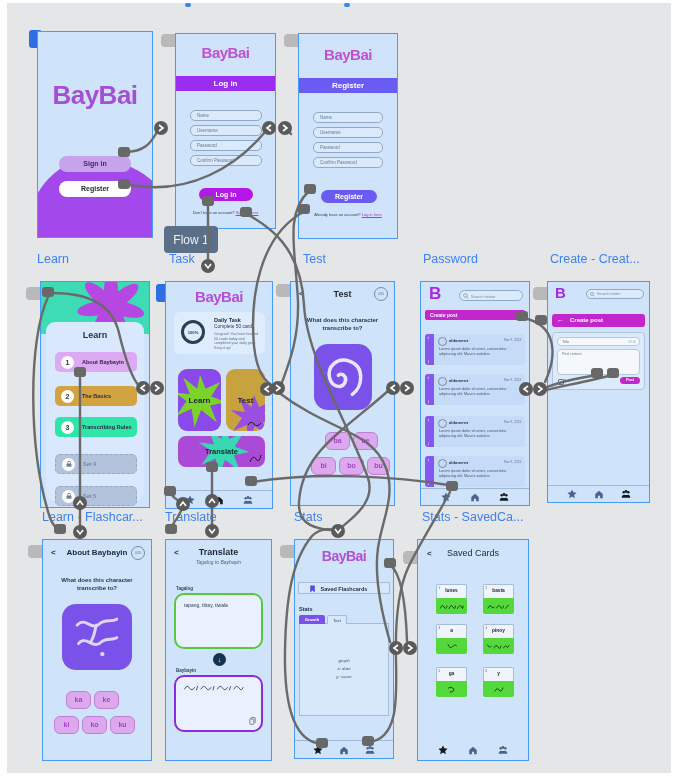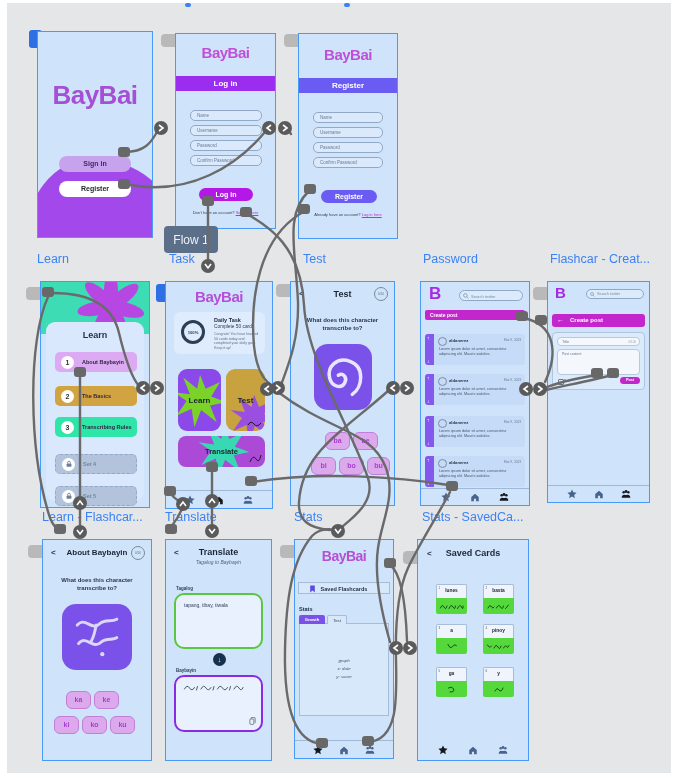--- a/index.html
+++ b/index.html
@@ -108,21 +108,21 @@
       <a href="#">Log in here</a>
     </div>
   </div>
 
   <div class="flow2" style="left:157px;top:223px;width:54px;height:27px;z-index:40;">Flow 1</div>
 
   <div class="t" style="left:30px;top:249px;">Learn</div>
   <div class="t" style="left:162px;top:249px;">Task</div>
   <div class="t" style="left:296px;top:249px;">Test</div>
   <div class="t" style="left:416px;top:249px;">Password</div>
-  <div class="t" style="left:543px;top:249px;">Flashcar - Creat...</div>
+  <div class="t" style="left:543px;top:249px;">Create - Creat...</div>
 
   <div class="f" style="left:33px;top:278px;width:110px;height:227px;overflow:hidden;">
     <div class="abs" style="left:0;top:0;right:0;height:52px;background:#3ddcb4;">
       <svg class="abs" style="left:28px;top:-10px;" width="80" height="62" viewBox="0 0 80 62">
         <g transform="translate(42,34)" fill="#b747e2">
           <ellipse rx="7" ry="19" cy="-15"></ellipse>
           <ellipse rx="7" ry="19" cy="-15" transform="rotate(52)"></ellipse>
           <ellipse rx="7" ry="19" cy="-15" transform="rotate(104)"></ellipse>
           <ellipse rx="7" ry="19" cy="-15" transform="rotate(156)"></ellipse>
           <ellipse rx="7" ry="19" cy="-15" transform="rotate(208)"></ellipse>
@@ -423,21 +423,21 @@
               <circle cx="3.2" cy="3.8" r="1.5"></circle>
               <circle cx="8.8" cy="3.8" r="1.5"></circle>
               <circle cx="6" cy="3" r="1.7"></circle>
               <path d="M0.8,10.5 c0,-2.4 1.6,-3.6 3,-3.6 c0.8,0 1.3,0.3 2.2,0.3 c0.9,0 1.4,-0.3 2.2,-0.3 c1.4,0 3,1.2 3,3.6 z"></path>
             </svg></span>
     </div>
   </div>
 
   <div class="f" style="left:410px;top:536px;width:112px;height:222px;">
     <div class="back" style="left:9px;top:9px;font-size:8px;">&lt;</div>
-    <div class="abs" style="left:0;right:0;top:8px;text-align:center;font-size:9px;font-weight:700;color:#1d2636;">Saved Cards</div>
+    <div class="abs" style="left:0;right:0;top:8px;text-align:center;font-size:9px;font-weight:400;color:#1d2636;">Saved Cards</div>
 
     <div class="card-sm" style="left:18px;top:44px;">
       <div class="top">
             <span class="num">1</span>
             <span class="word">lunes</span>
           </div>
       <div class="bot">
             <svg width="25" height="9" viewBox="0 0 50 18">
               <g fill="none" stroke="#143a10" stroke-width="1.8" stroke-linecap="round">
                 <path d="M3,12 Q6,3 10,10 T16,8"></path>

